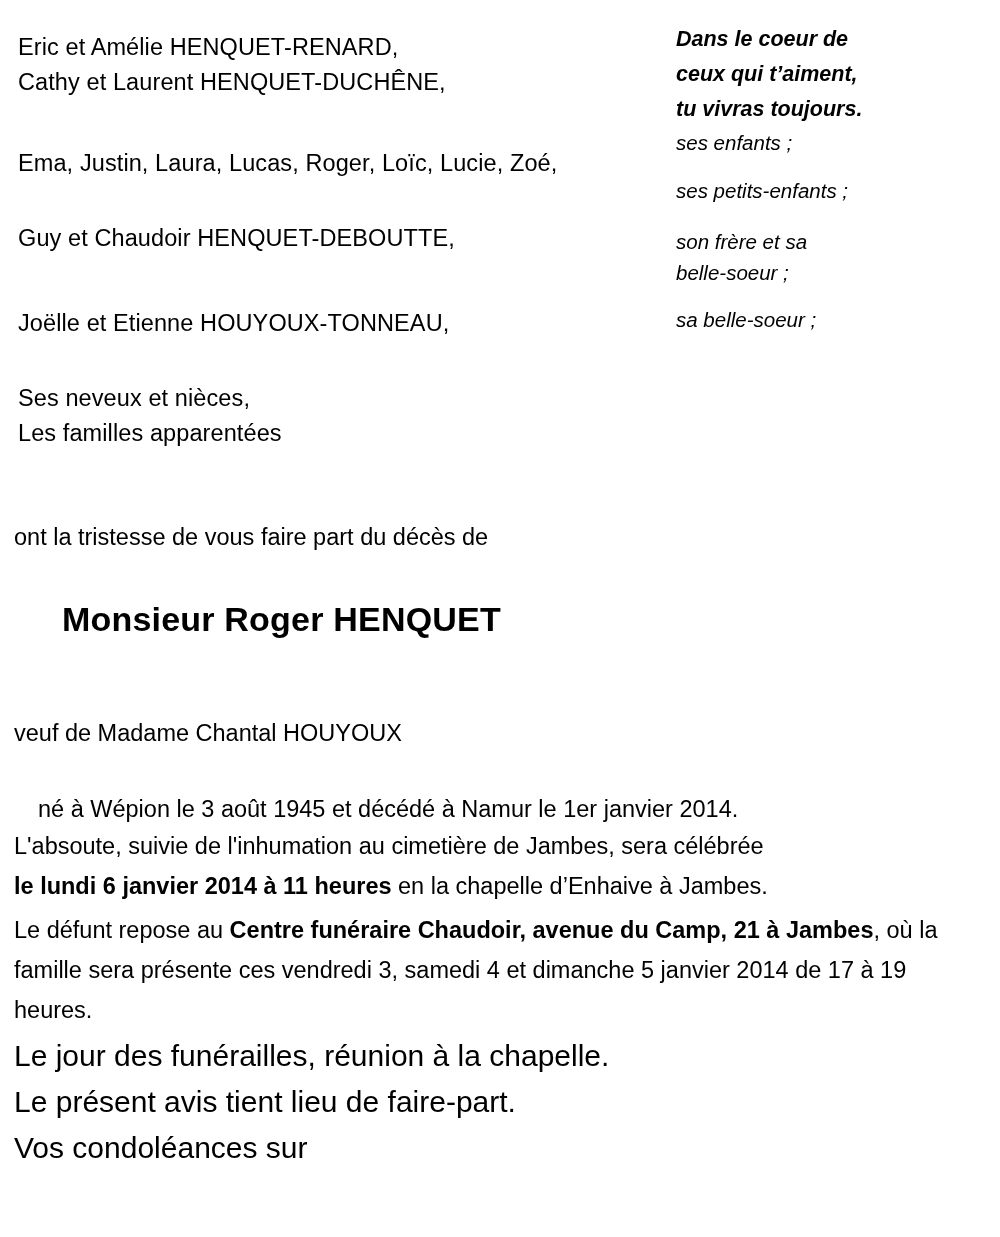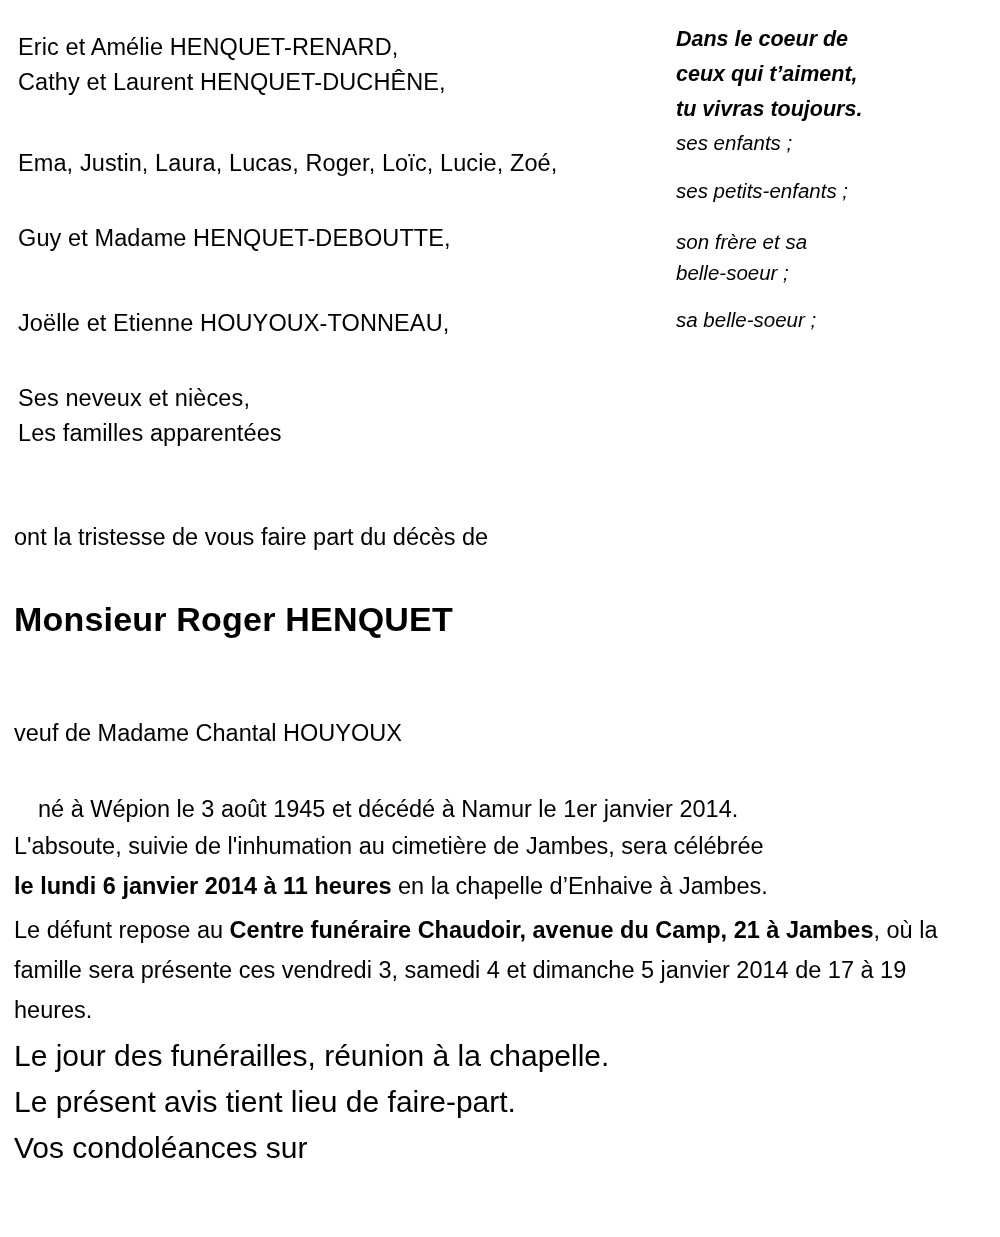--- a/index.html
+++ b/index.html
@@ -88,20 +88,21 @@
     font-size: 23.5px;
     line-height: 34px;
   }
 
   .deceased-name {
     font-size: 34px;
     font-weight: bold;
     line-height: 42px;
     letter-spacing: 0.2px;
     margin-top: 44px;
+    margin-left: 48px;
   }
 
   .spouse-line {
     font-size: 23.5px;
     line-height: 34px;
     margin-top: 76px;
   }
 
   .birth-line {
     font-size: 23.5px;
@@ -137,21 +138,21 @@
 <div class="page">
 
   <div class="top-area">
 
     <div class="family-column">
       <div class="fam-line">Eric et Amélie HENQUET-RENARD,</div>
       <div class="fam-line">Cathy et Laurent HENQUET-DUCHÊNE,</div>
       <div class="fam-gap-lg"></div>
       <div class="fam-line">Ema, Justin, Laura, Lucas, Roger, Loïc, Lucie, Zoé,</div>
       <div class="fam-gap-md"></div>
-      <div class="fam-line">Guy et Madame HENQUET-DEBOUTTE,</div>
+      <div class="fam-line">Guy et Chaudoir HENQUET-DEBOUTTE,</div>
       <div class="fam-gap-xl"></div>
       <div class="fam-line">Joëlle et Etienne HOUYOUX-TONNEAU,</div>
       <div class="fam-gap-md"></div>
       <div class="fam-line">Ses neveux et nièces,</div>
       <div class="fam-line">Les familles apparentées</div>
     </div>
 
     <div class="relations-column">
       <div class="quote-line">Dans le coeur de</div>
       <div class="quote-line">ceux qui t’aiment,</div>

